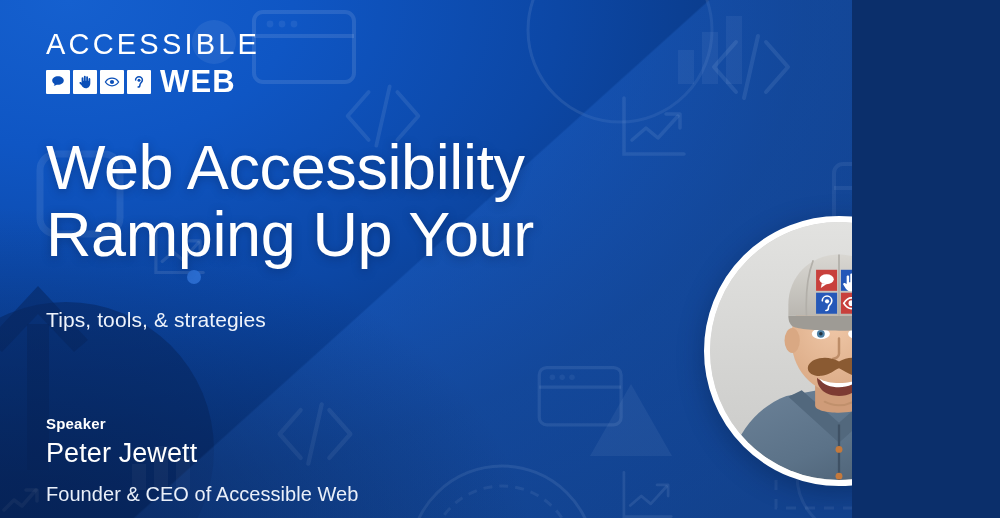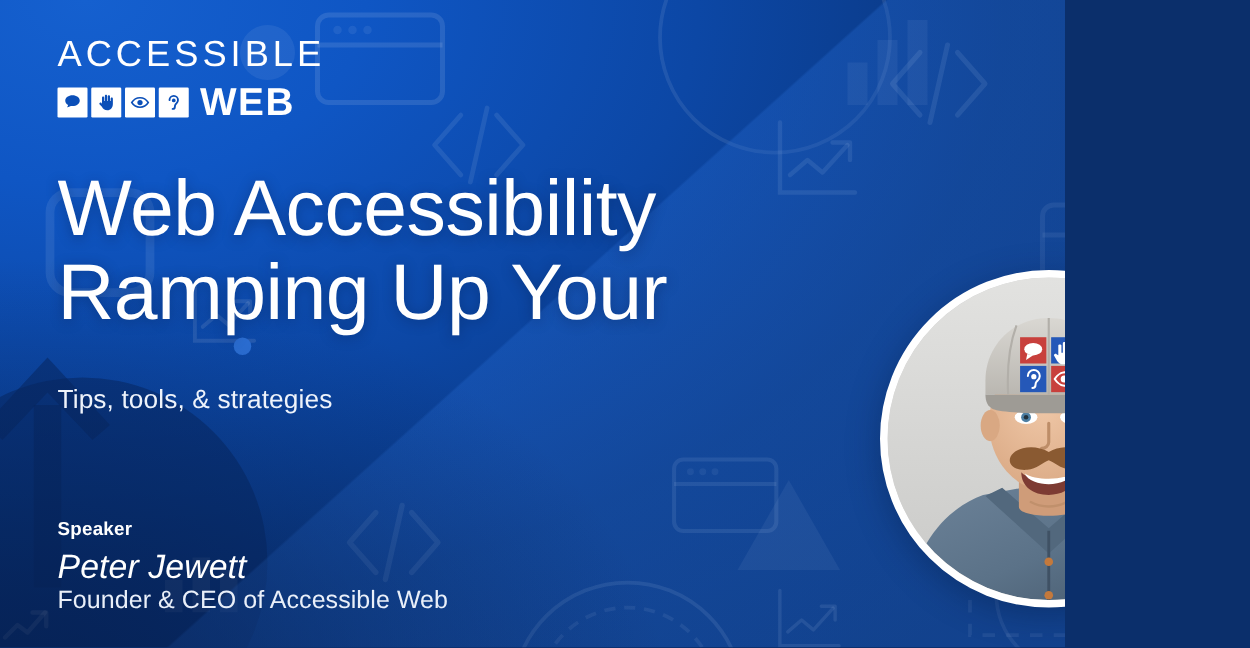--- a/index.html
+++ b/index.html
@@ -75,21 +75,21 @@
     text-align:center;
   }
 
   .speaker-block{ position:absolute; left:46px; top:396px; }
   .speaker-label{
     font-size:15px; font-weight:700; color:#ffffff;
     letter-spacing:0.2px; margin-bottom:6px;margin-top:19px;
   }
   .speaker-name{
     font-size:27px; font-weight:400; color:#ffffff;
-    line-height:1.15; letter-spacing:0.1px; margin-bottom:0;font-style:italic;
+    line-height:1.15; letter-spacing:0.1px; margin-bottom:14px;
   }
   .speaker-role{
     font-size:20px; font-weight:400; color:#e9eff9;
     letter-spacing:0.05px;
   }
 
   
   .portrait{
     position:absolute; left:704px; top:216px;
     width:270px; height:270px; border-radius:50%;

